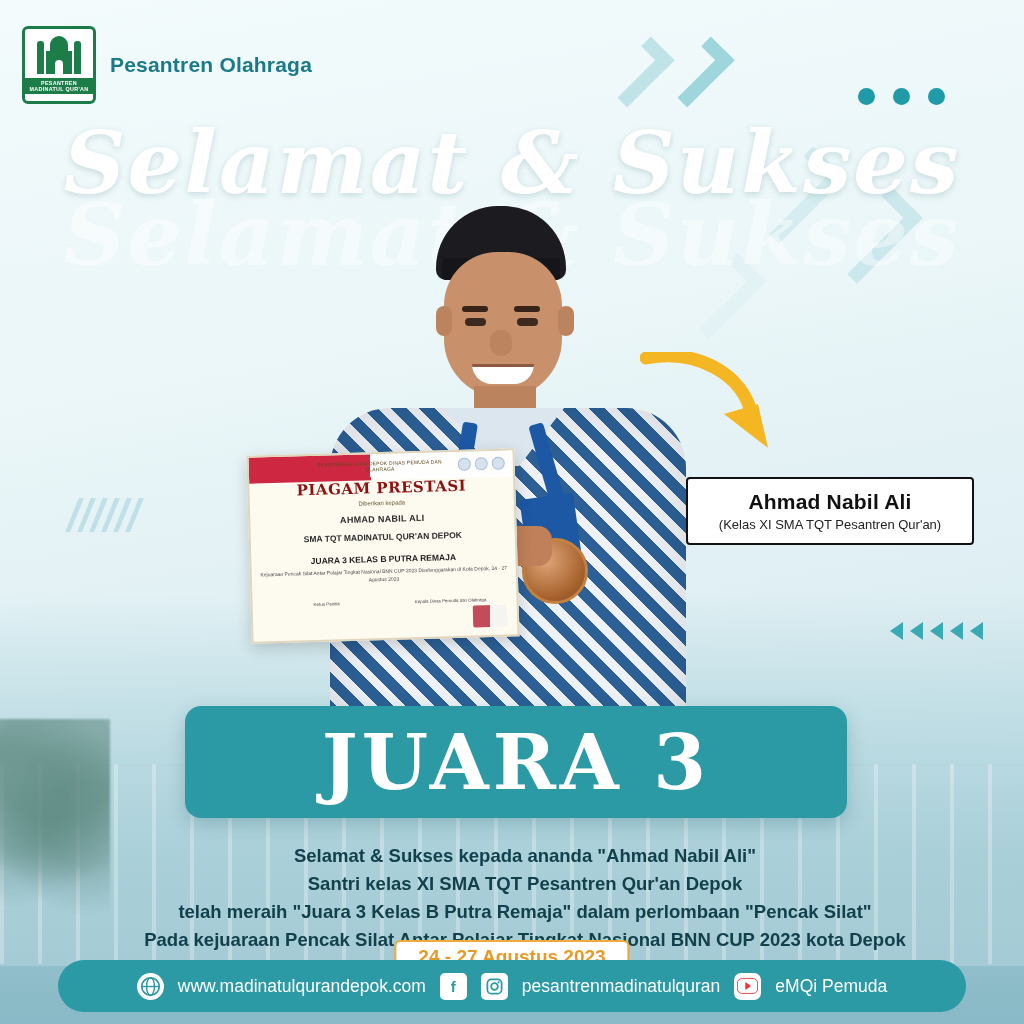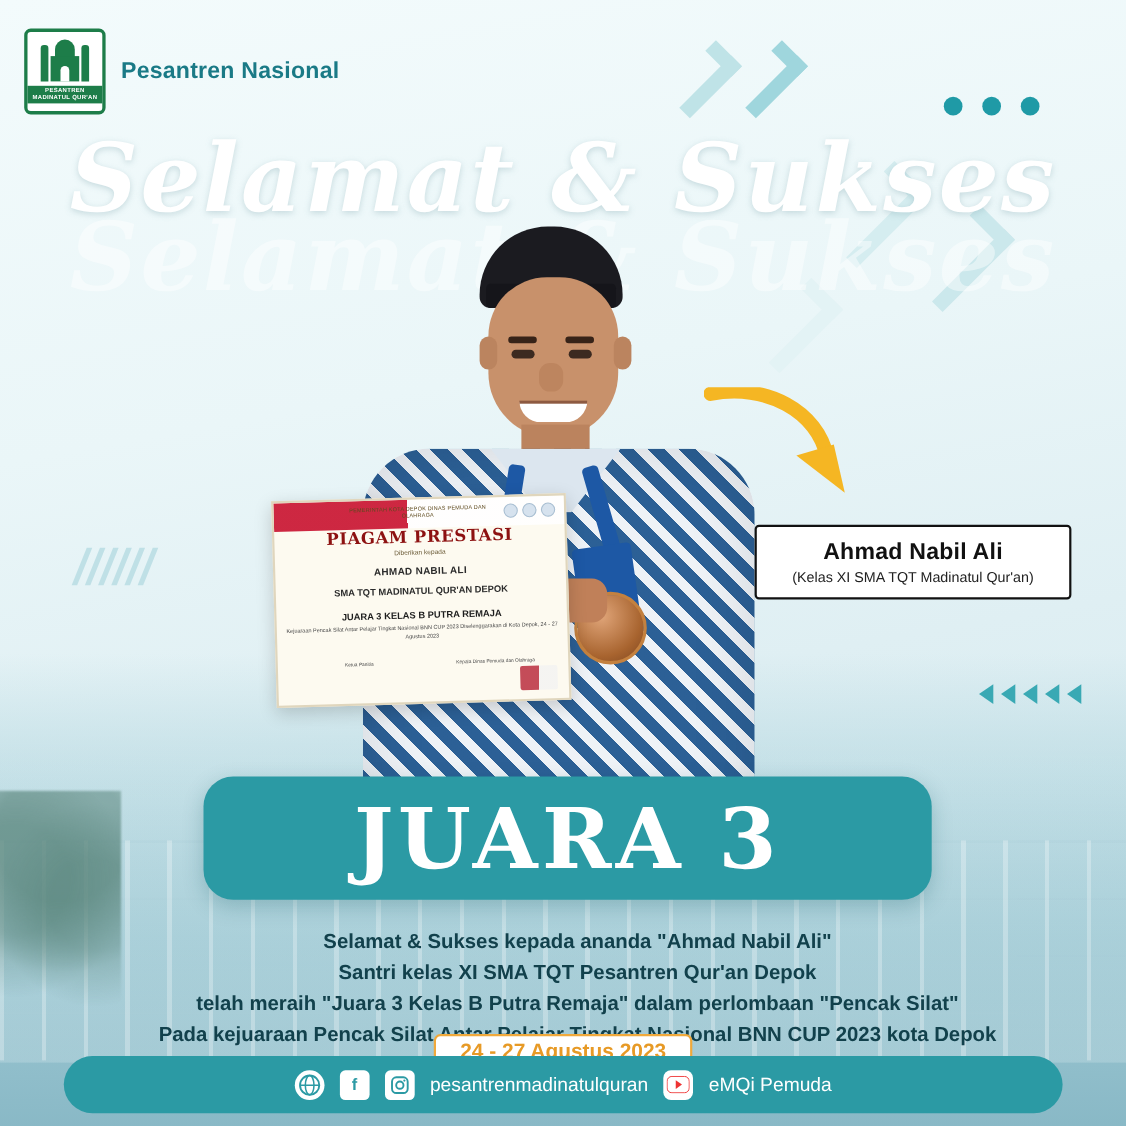--- a/index.html
+++ b/index.html
@@ -264,21 +264,21 @@
     background: #ffffff; border: 2px solid #111; border-radius: 4px;
     display: flex; flex-direction: column; align-items: center; justify-content: center;
   }
   .name-box .nm { font-size: 21px; font-weight: 700; color: #111; letter-spacing: .2px; }
   .name-box .cls { font-size: 13px; color: #222; margin-top: 3px; }
 
   
   .banner {
     position: absolute; left: 185px; top: 706px; width: 662px; height: 112px;
     background: #2b9aa4;
-    border-radius: 27px;
+    border-radius: 16px;
     display: flex; align-items: center; justify-content: center;
     box-shadow: 0 6px 18px rgba(20,90,100,.25);
   }
   .banner-text {
     font-family: "DejaVu Serif", serif;
     font-size: 76px; font-weight: 700; color: #ffffff; letter-spacing: 4px;
   }
 
   
   .caption {
@@ -352,21 +352,21 @@
       <div class="mosque">
         <span class="minL"></span>
         <span class="dome"></span>
         <span class="minR"></span>
         <span class="body"></span>
         <span class="door"></span>
       </div>
       <div class="logo-text">PESANTREN MADINATUL QUR'AN</div>
     </div>
     <div class="brand">
-      <div>Pesantren Nasional</div>
+      <div>Pesantren Olahraga</div>
     </div>
   </div>
 
   <div class="script-wrap">
     <div class="script-main">Selamat &amp; Sukses</div>
     <div class="script-ghost">Selamat &amp; Sukses</div>
   </div>
 
   <div class="person">
     <div class="p-cap"></div>
@@ -413,21 +413,21 @@
 
   <div class="arrow">
     <svg width="130" height="110" viewBox="0 0 130 110">
       <path d="M6,6 C56,-4 104,22 112,64" stroke="#f5b623" stroke-width="13" fill="none" stroke-linecap="round"></path>
       <path d="M128,96 L84,62 L118,52 Z" fill="#f5b623"></path>
     </svg>
   </div>
 
   <div class="name-box">
     <div class="nm">Ahmad Nabil Ali</div>
-    <div class="cls">(Kelas XI SMA TQT Madinatul Qur'an)</div>
+    <div class="cls">(Kelas XI SMA TQT Pesantren Qur'an)</div>
   </div>
 
   <div class="banner">
     <div class="banner-text">JUARA 3</div>
   </div>
 
   <div class="caption">
     <div>Selamat &amp; Sukses kepada ananda "Ahmad Nabil Ali"</div>
     <div>Santri kelas XI SMA TQT Pesantren Qur'an Depok</div>
     <div>telah meraih "Juara 3 Kelas B Putra Remaja" dalam perlombaan "Pencak Silat"</div>
@@ -437,20 +437,21 @@
   <div class="date-pill">24 - 27 Agustus 2023</div>
 
   <div class="footer">
     <span class="fi circle">
       <svg width="21" height="21" viewBox="0 0 24 24">
           <circle cx="12" cy="12" r="10" fill="none" stroke="#2b9aa4" stroke-width="2"></circle>
           <ellipse cx="12" cy="12" rx="4.5" ry="10" fill="none" stroke="#2b9aa4" stroke-width="1.6"></ellipse>
           <line x1="2" y1="12" x2="22" y2="12" stroke="#2b9aa4" stroke-width="1.6"></line>
         </svg>
     </span>
+    <span class="f-txt">www.madinatulqurandepok.com</span>
     <span class="fi">f</span>
     <span class="fi ig">
       <svg width="19" height="19" viewBox="0 0 24 24">
           <rect x="3" y="3" width="18" height="18" rx="5" fill="none" stroke="#2b9aa4" stroke-width="2.2"></rect>
           <circle cx="12" cy="12" r="4.2" fill="none" stroke="#2b9aa4" stroke-width="2.2"></circle>
           <circle cx="17.2" cy="6.8" r="1.3" fill="#2b9aa4"></circle>
         </svg>
     </span>
     <span class="f-txt">pesantrenmadinatulquran</span>
     <span class="fi yt">

